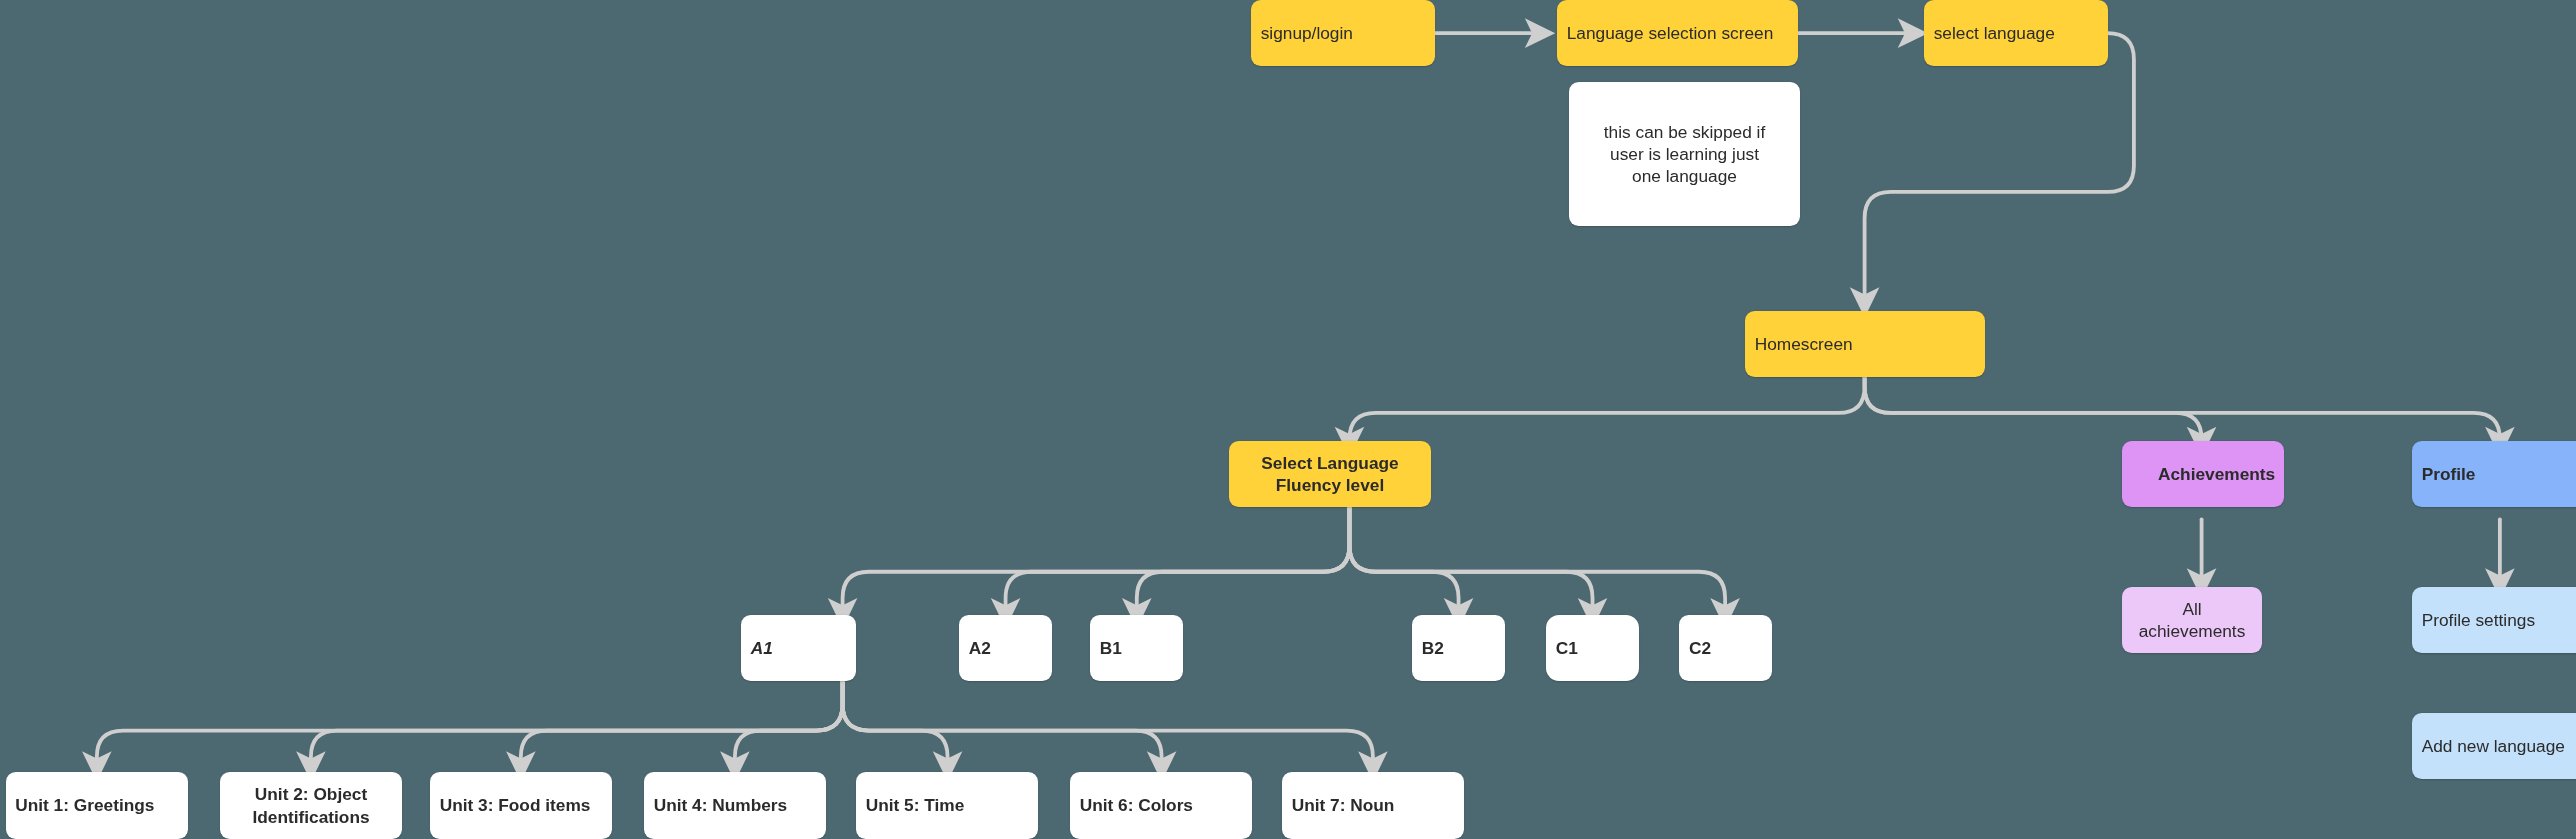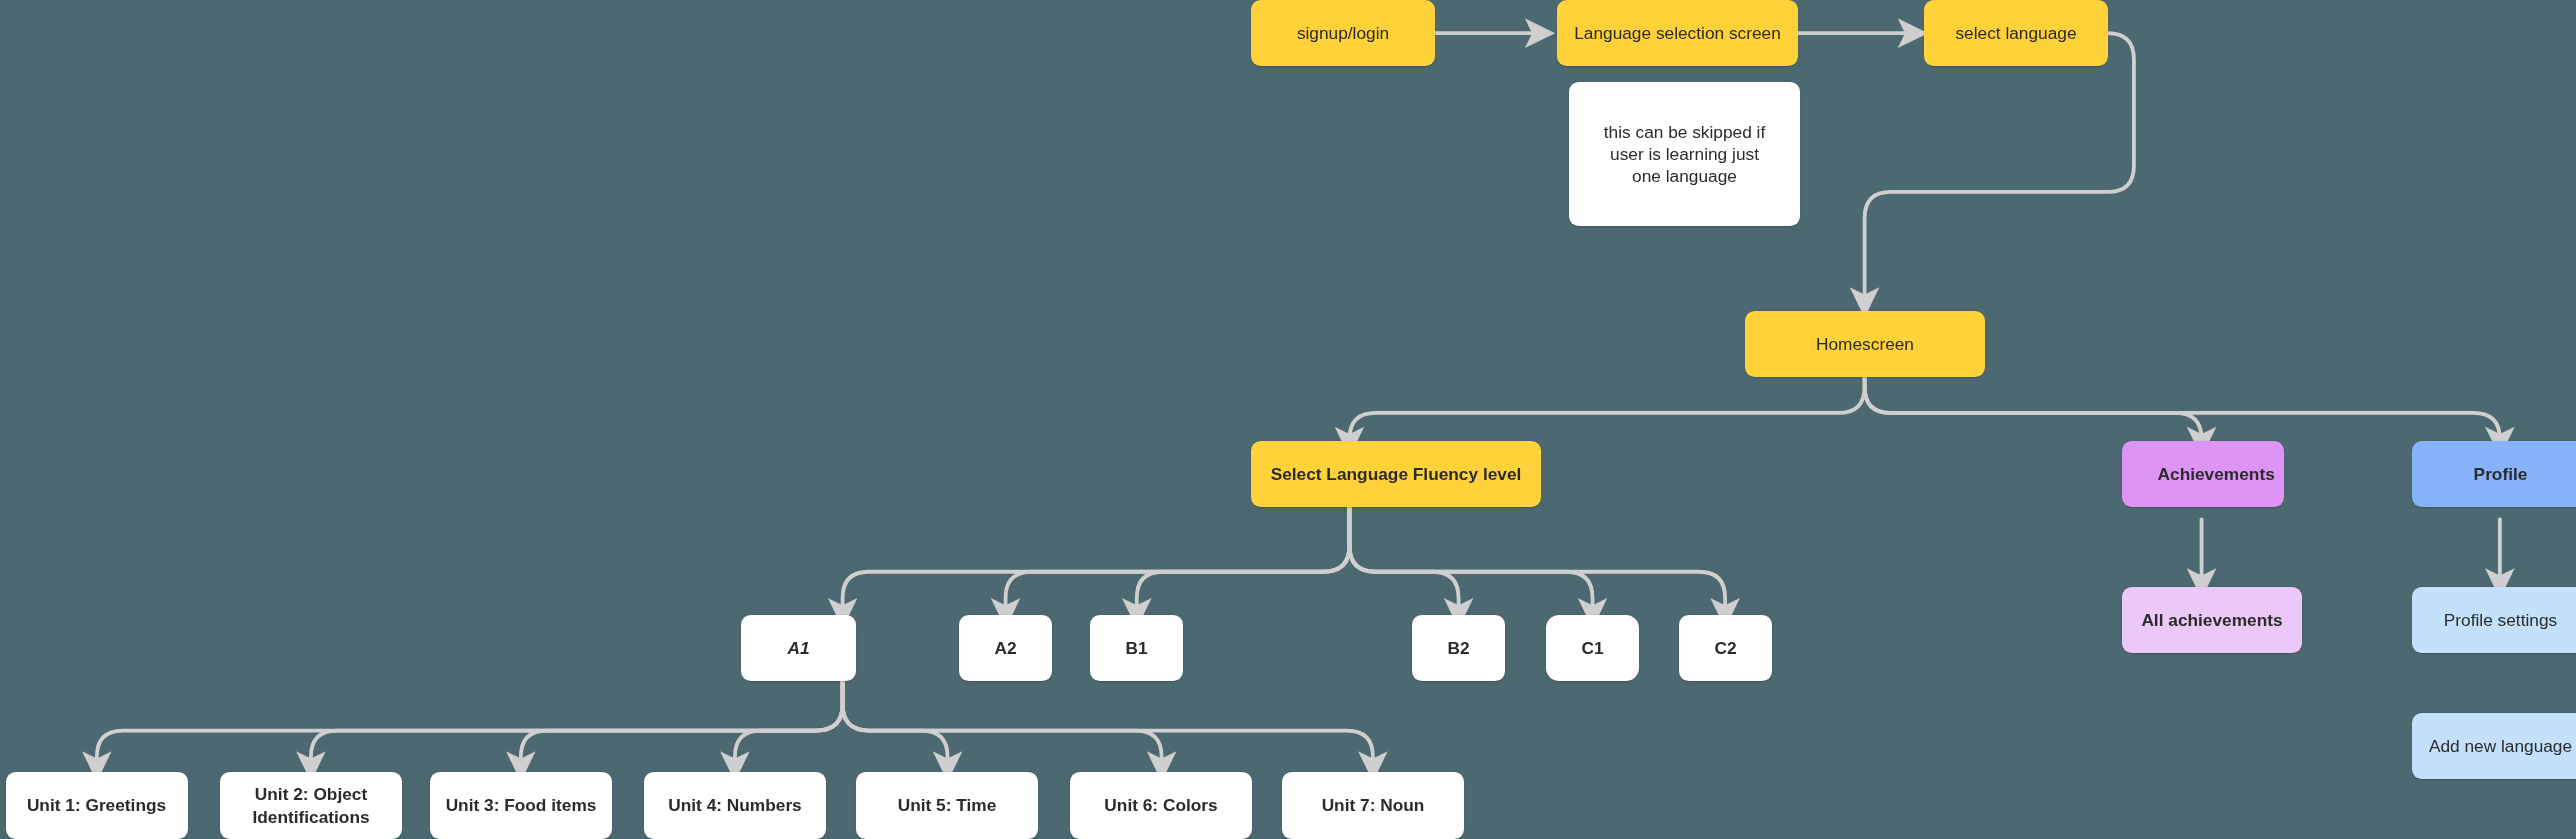--- a/index.html
+++ b/index.html
@@ -21,21 +21,21 @@
     top: 0;
     width: 2576px;
     height: 839px;
     pointer-events: none;
   }
   .node {
     position: absolute;
     box-sizing: border-box;
     display: flex;
     align-items: center;
-    justify-content: center;
+    justify-content: flex-start;
     text-align: center;
     border-radius: 9.7px;
     color: #2b2b2b;
     line-height: 1.28;
     padding: 4.1px 9.7px;
     box-shadow: 0 0.7px 1.4px rgba(0,0,0,0.18);
     z-index: 2;
   }
   .n-bright  { background: #FFD23A; }
   .n-pale    { background: #ffffff; }
@@ -127,33 +127,33 @@
   </div>
 
   <div class="node n-pale t-reg" style="left:1569px;top:82px;width:231px;height:144px;padding:0 26px;">
     <span>this can be skipped if user is learning just one language</span>
   </div>
 
   <div class="node n-bright t-reg" style="left:1745px;top:311px;width:240px;height:66px;">
     <span>Homescreen</span>
   </div>
 
-  <div class="node n-bright t-bold" style="left:1229px;top:441px;width:290px;height:66px;margin-left:22px;">
+  <div class="node n-bright t-bold" style="left:1229px;top:441px;width:202px;height:66px;">
     <span>Select Language Fluency  level</span>
   </div>
 
   <div class="node n-violet t-bold" style="left:2122px;top:441px;width:162px;height:66px;padding-left:36px;">
     <span>Achievements</span>
   </div>
 
   <div class="node n-blue t-bold" style="left:2412px;top:441px;width:177px;height:66px;">
     <span>Profile</span>
   </div>
 
-  <div class="node n-lilac t-reg" style="left:2122px;top:587px;width:180px;height:66px;font-weight:bold;">
+  <div class="node n-lilac t-reg" style="left:2122px;top:587px;width:140px;height:66px;">
     <span>All achievements</span>
   </div>
 
   <div class="node n-paleblue t-reg" style="left:2412px;top:587px;width:177px;height:66px;">
     <span>Profile settings</span>
   </div>
 
   <div class="node n-paleblue t-reg" style="left:2412px;top:713px;width:177px;height:66px;">
     <span>Add new language</span>
   </div>

